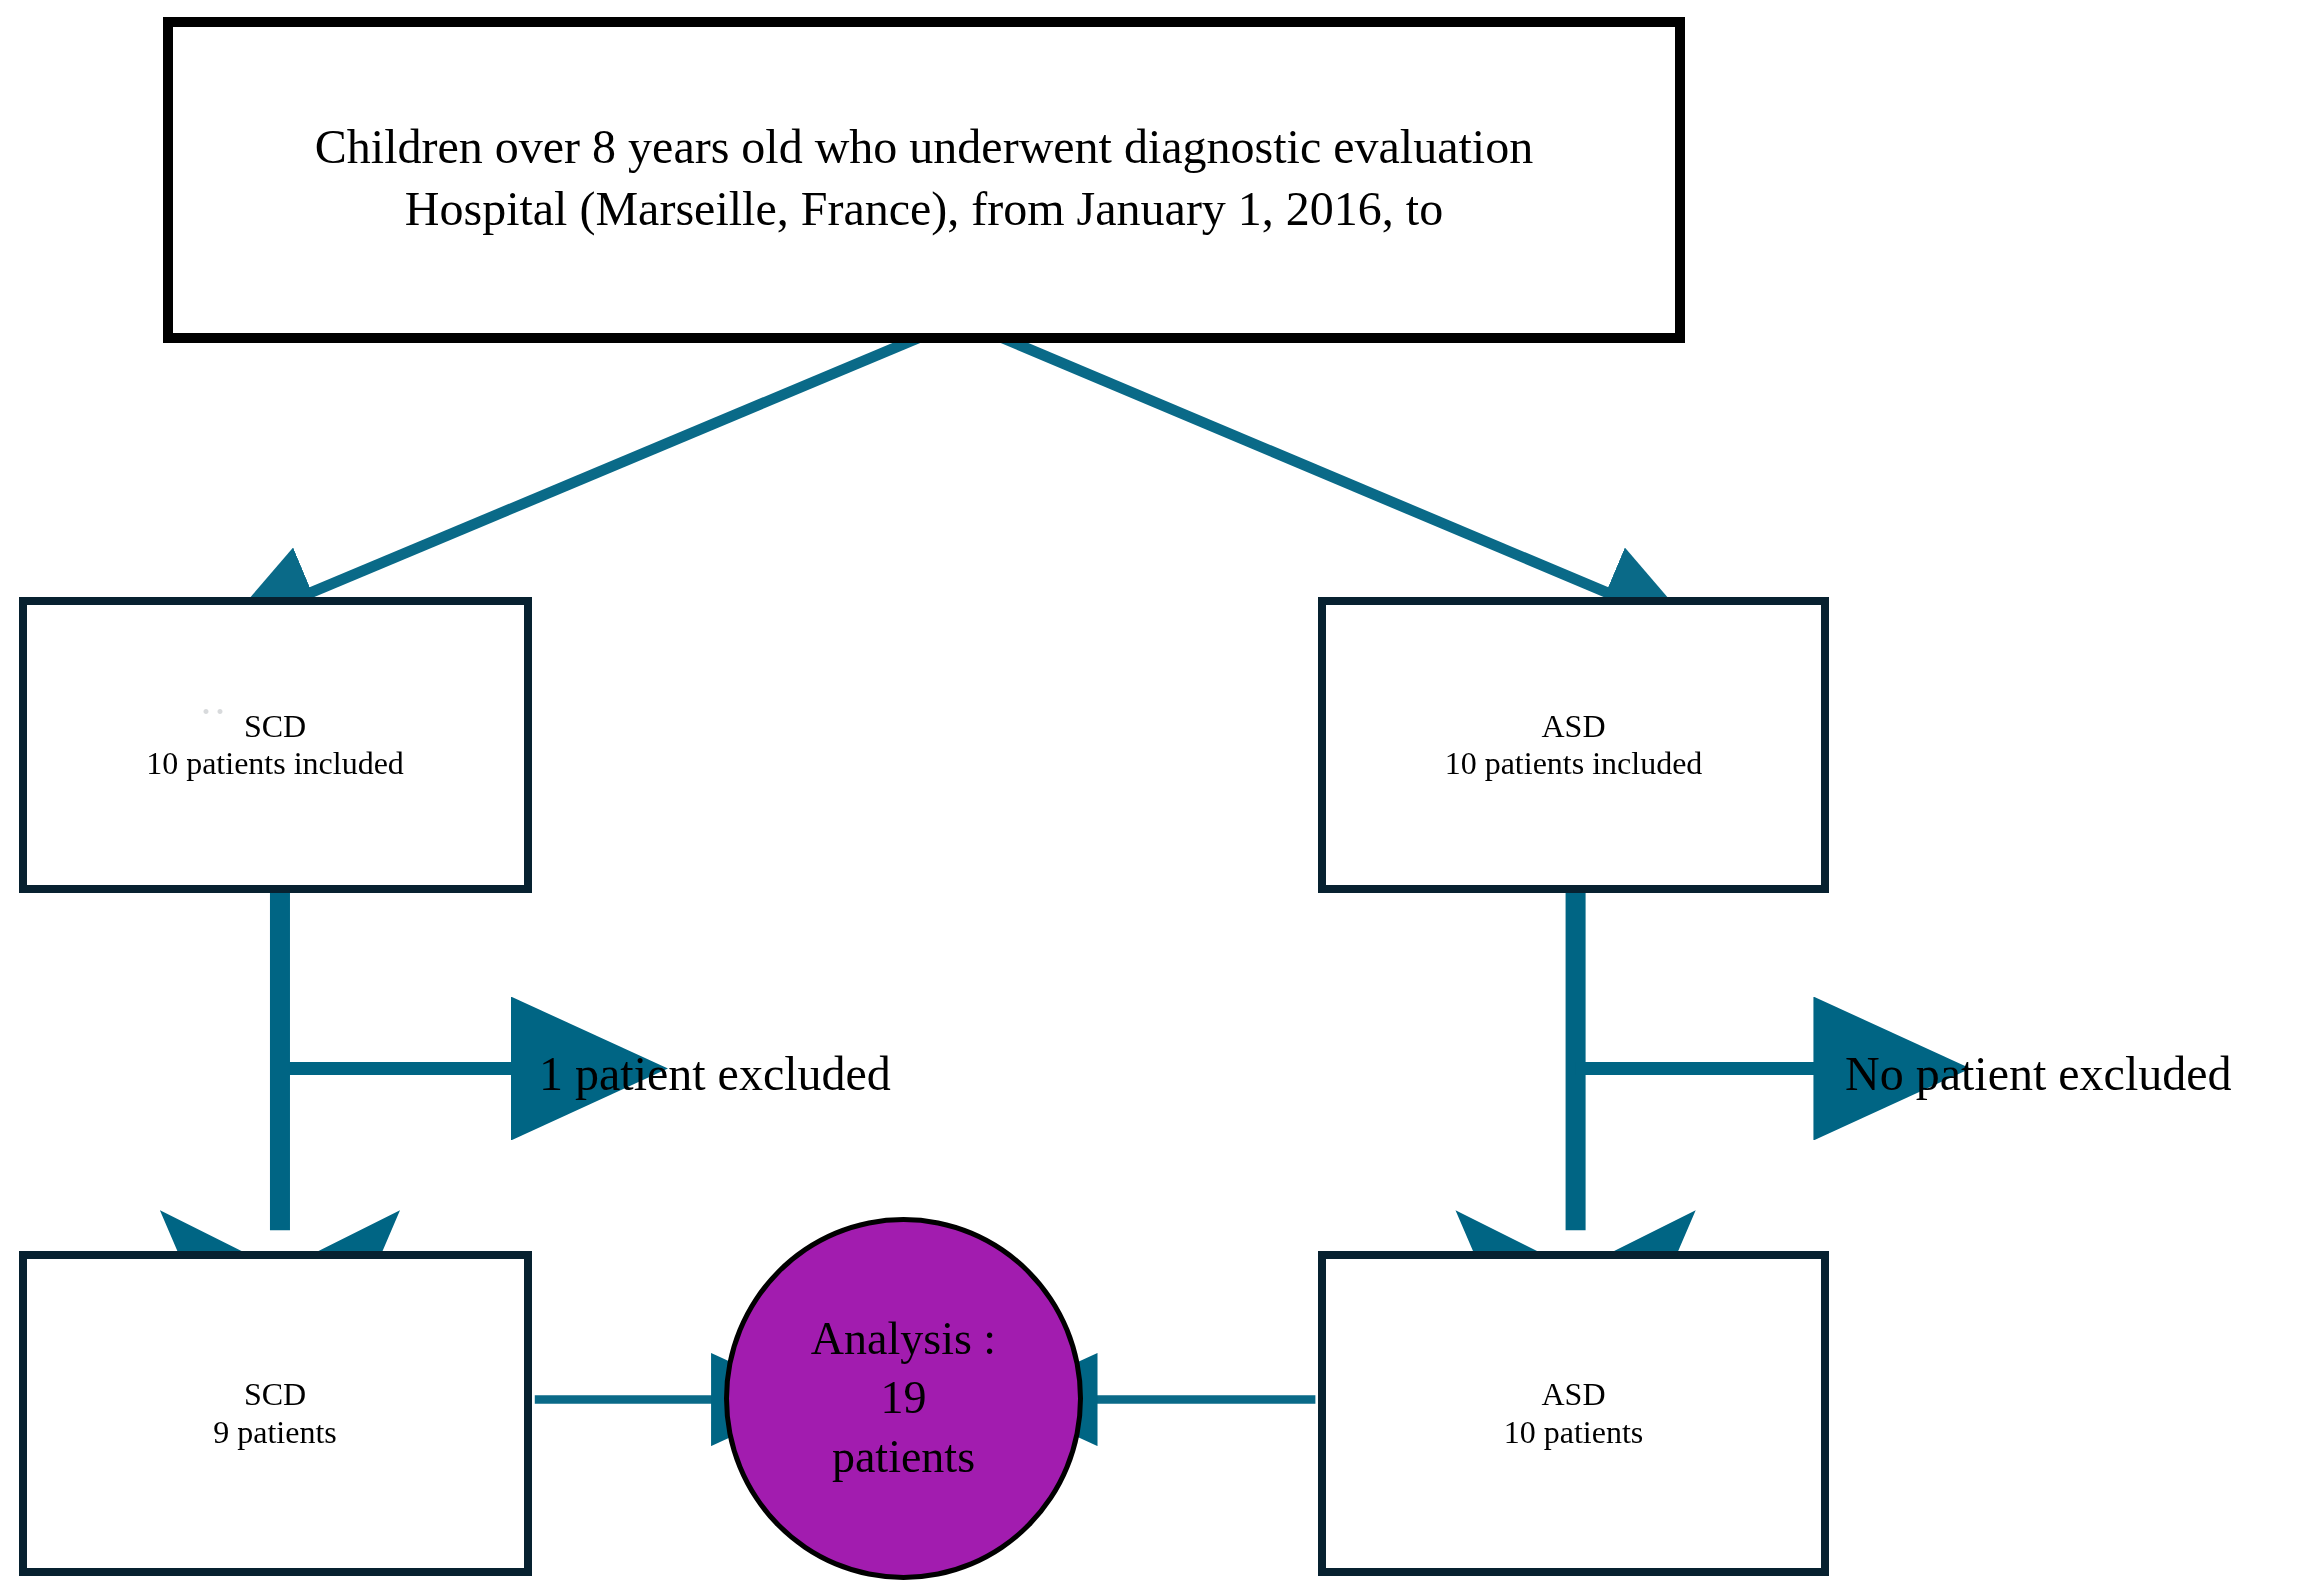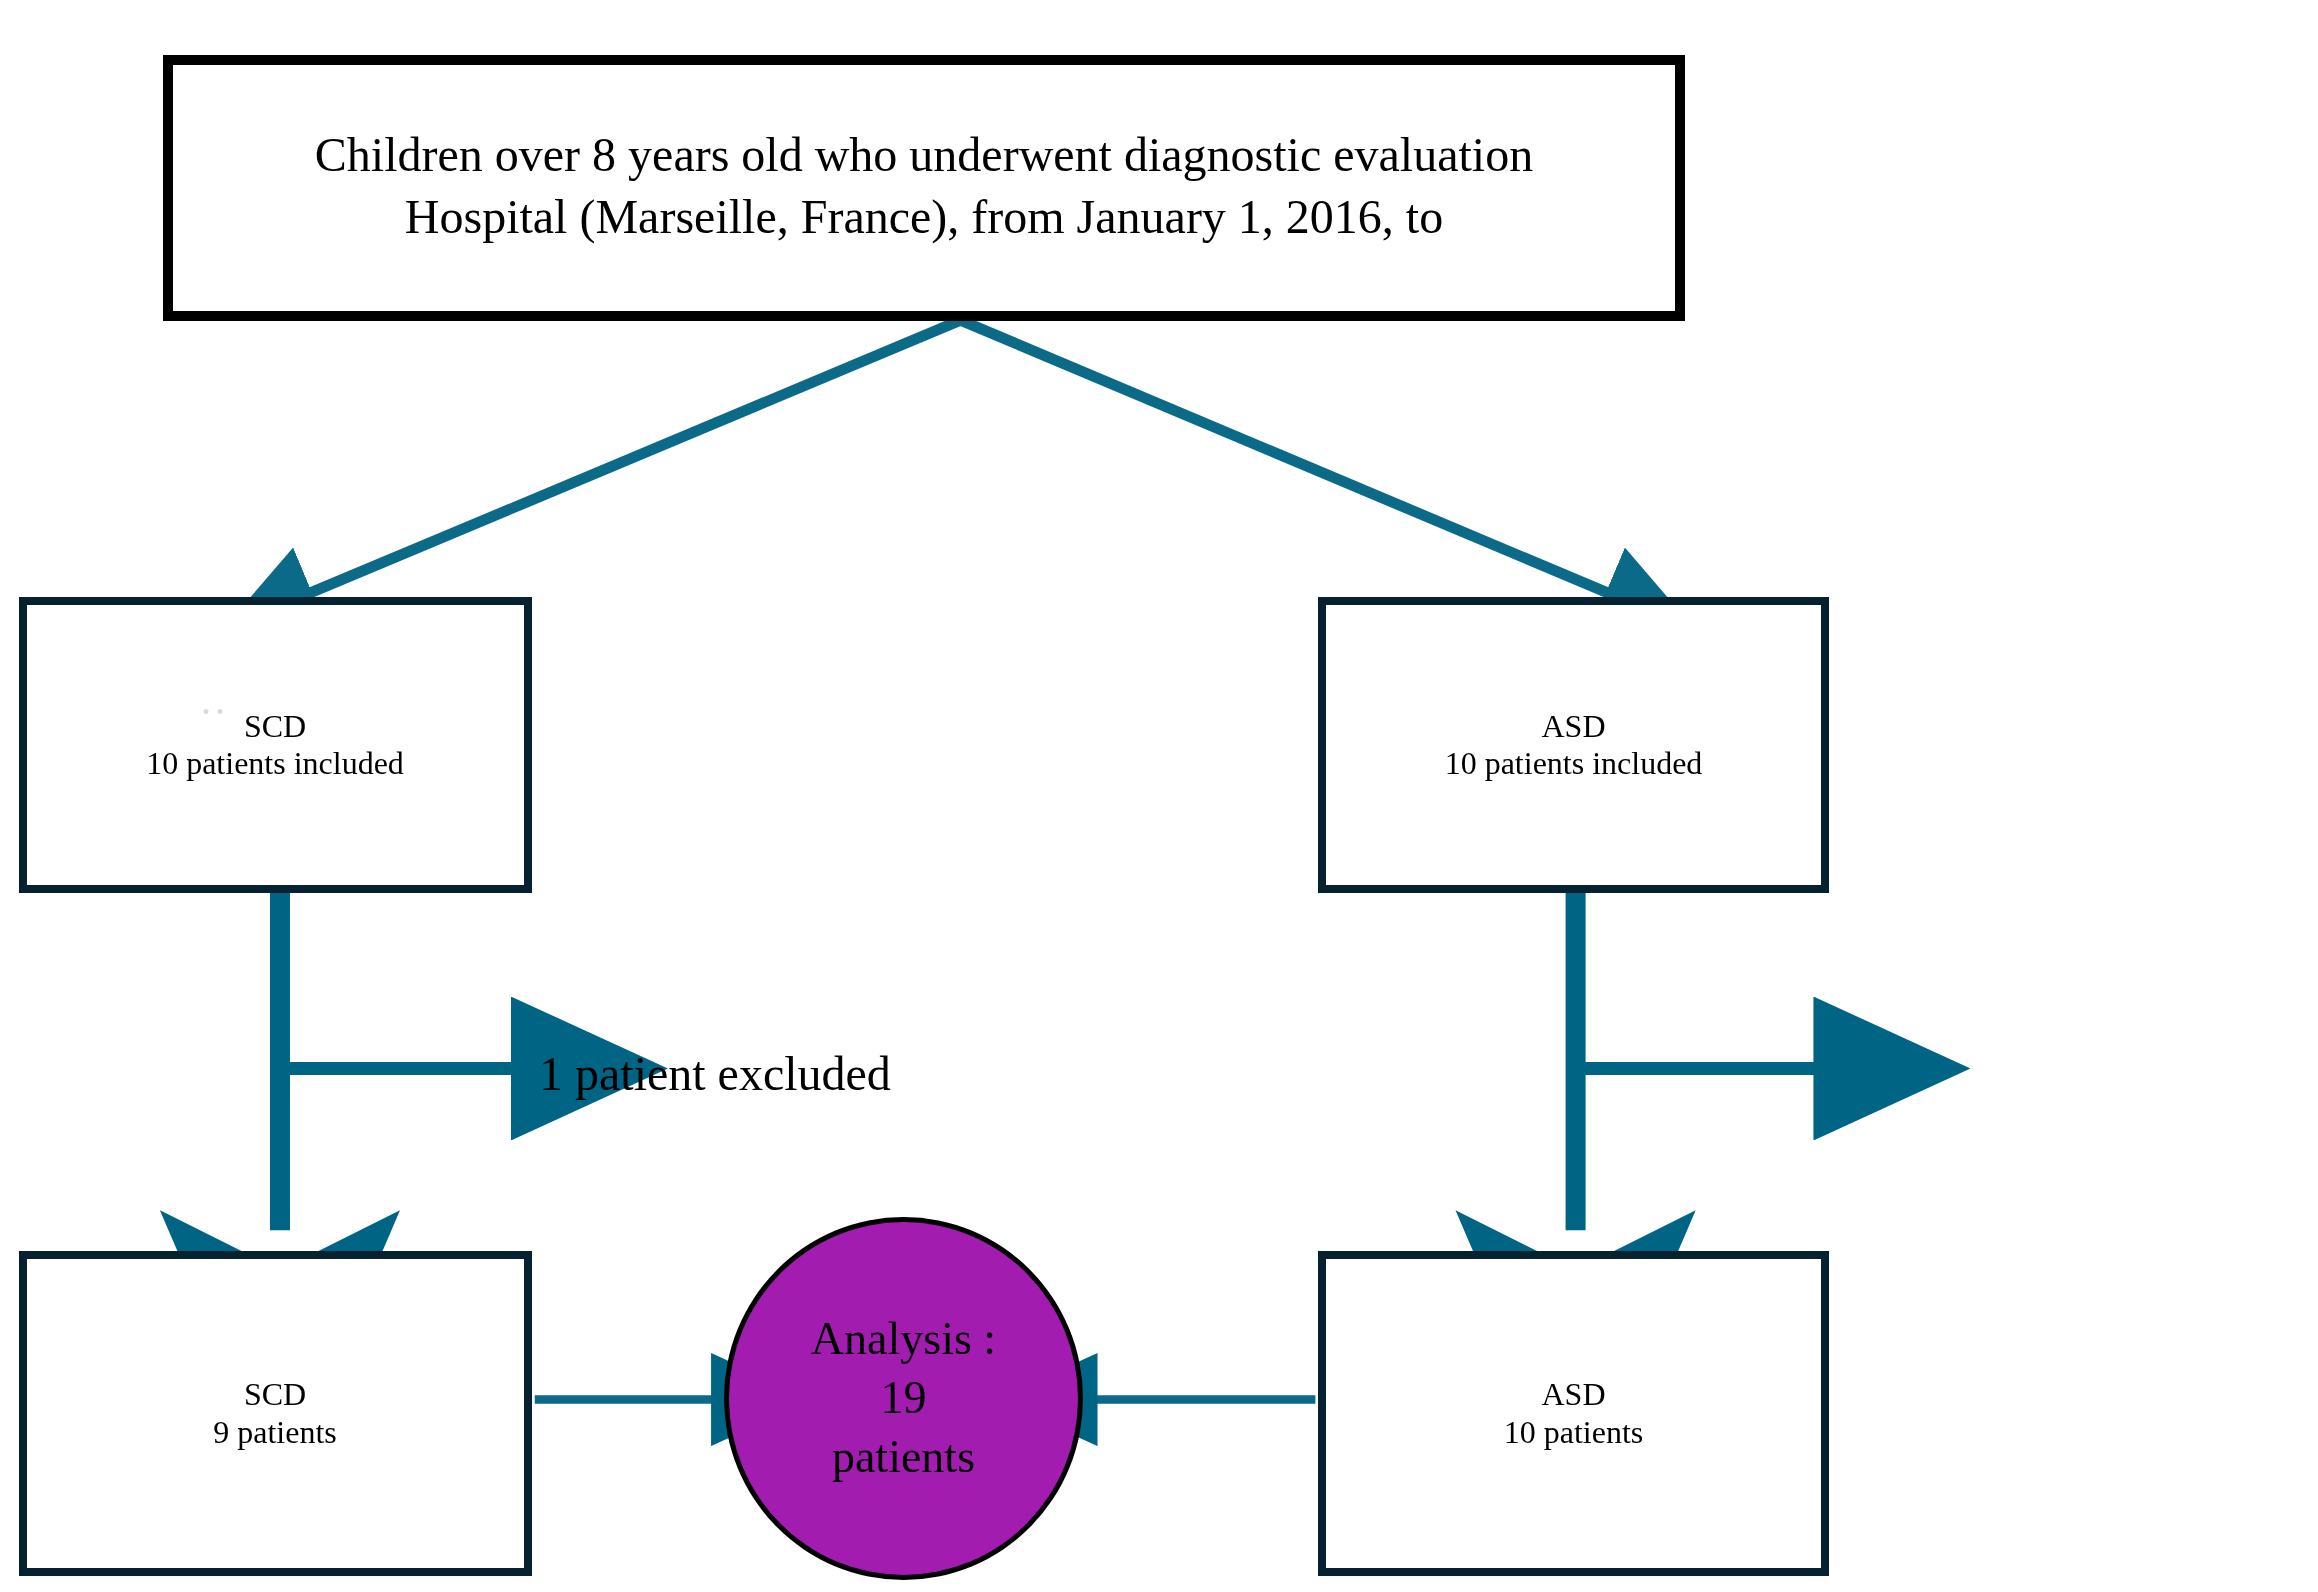--- a/index.html
+++ b/index.html
@@ -40,25 +40,24 @@
     display: block;
     line-height: 1.16;
     white-space: nowrap;
   }
 
   
   #source-box {
     left: 163px;
     top: 17px;
     width: 1522px;
-    height: 266px;
+    height: 326px;
     border: 10px solid #000000;
     padding: 4.6px 31px 7.7px 31px;
     font-size: 48px;
-    margin-top: 38px;
   }
   #source-box .line {
     white-space: normal;
     line-height: 1.30;
   }
 
   
   .group-box {
     border: 8.5px solid #072130;
     font-size: 32px;
@@ -167,20 +166,21 @@
     <span class="line">10 patients included</span>
   </div>
   <span class="artifact">··</span>
 
   <div id="asd-included-box" class="node-box group-box">
     <span class="line">ASD</span>
     <span class="line">10 patients included</span>
   </div>
 
   <span id="scd-exclusion-label" class="exclusion-label">1 patient excluded</span>
+  <span id="asd-exclusion-label" class="exclusion-label">No patient excluded</span>
 
   <div id="scd-final-box" class="node-box group-box">
     <span class="line">SCD</span>
     <span class="line">9 patients</span>
   </div>
 
   <div id="asd-final-box" class="node-box group-box">
     <span class="line">ASD</span>
     <span class="line">10 patients</span>
   </div>

